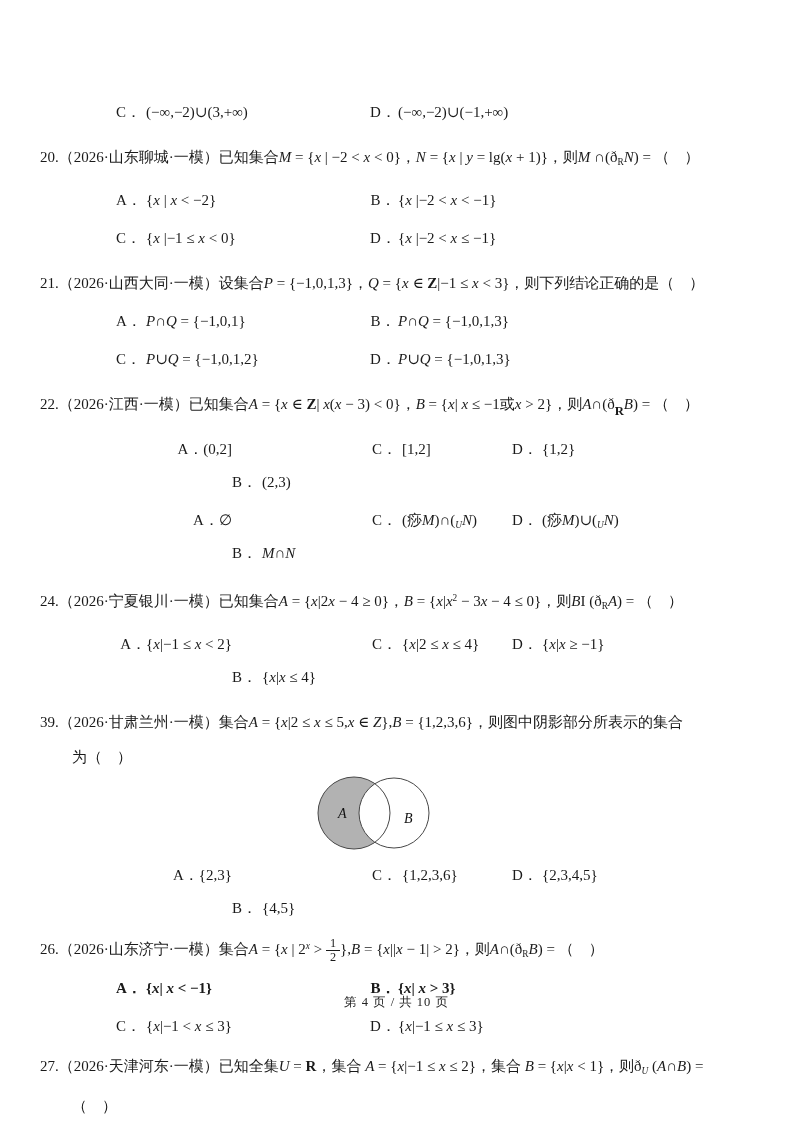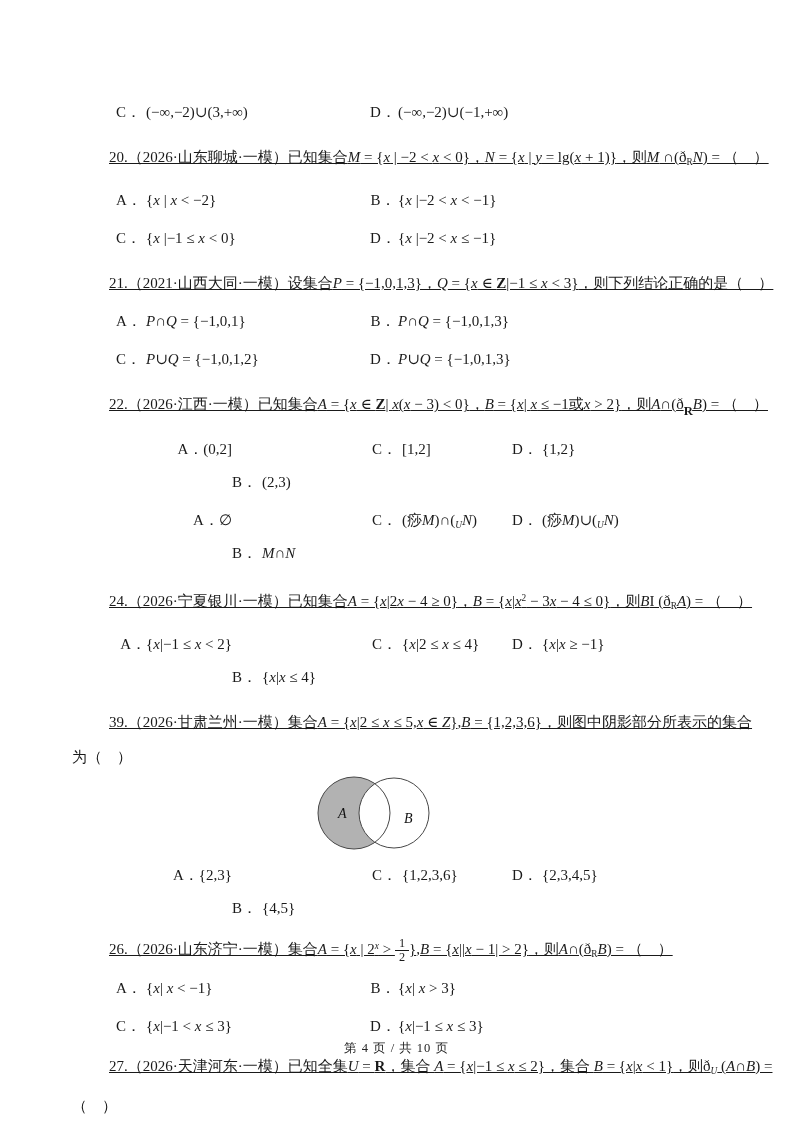--- a/index.html
+++ b/index.html
@@ -8,24 +8,23 @@
     width:793px;height:1122px;
     background:#ffffff;
     overflow:hidden;
     font-family:"Liberation Serif","DejaVu Serif","DejaVu Sans",serif;
     color:#1a1a1a;
   }
   .content{padding-top:100px;}
   
   .stem{
     margin-top:21px;
-    padding-left:109px;padding-right:48px;
+    padding-left:40px;padding-right:48px;
     font-size:15px;line-height:24px;
     white-space:pre;
-    text-decoration:underline;
   }
   .cont{
     margin-top:11px;
     padding-left:72px;
     font-size:15px;line-height:24px;
     white-space:pre;
   }
   .row{
     display:flex;
     margin-top:14px;
@@ -53,40 +52,40 @@
     text-align:center;font-size:0.82em;line-height:1.08;
   }
   .frac .fn{display:block;padding:0 4px;border-bottom:1px solid #1a1a1a;}
   .frac .fd{display:block;padding:0 4px;}
   
   .venn-wrap{margin-top:2px;padding-left:308px;height:84px;}
   
   [data-name="q19-options-cd"]{margin-top:0;}
   [data-name="q25-options"]{margin-top:8px;}
   [data-name="q26-stem"]{margin-top:14px;}
-  [data-name="q26-options-ab"]{margin-top:10px;}
+  [data-name="q26-options-ab"]{margin-top:10px;font-weight:bold;}
   [data-name="q27-stem"]{margin-top:16px;}
   .footer{
-    position:absolute;left:0;right:0;top:1040px;
+    position:absolute;left:0;right:0;top:994px;
     text-align:center;
     font-size:12.5px;letter-spacing:1px;
     color:#222;
     font-family:"Liberation Serif","DejaVu Serif","DejaVu Sans",serif;
   }
 </style>
 </head>
 <body>
 
 <div class="page" data-name="document-page">
   <div class="content" data-name="document-body">
       <div class="row row2" data-name="q19-options-cd"><span class="opt" data-name="q19-options-cd-option-c"><span class="lab" data-name="option-label">C．</span><span class="fml" data-name="option-formula"><span>(−∞,−2)∪(3,+∞)</span></span></span><span class="opt" data-name="q19-options-cd-option-d"><span class="lab" data-name="option-label">D．</span><span class="fml" data-name="option-formula"><span>(−∞,−2)∪(−1,+∞)</span></span></span></div>
       <div class="stem" data-name="q20-stem"><span>20.（2026·山东聊城·一模）已知集合</span><span class="r-i">M</span><span> = {</span><span class="r-i">x</span><span> | −2 &lt; </span><span class="r-i">x</span><span> &lt; 0}</span><span>，</span><span class="r-i">N</span><span> = {</span><span class="r-i">x</span><span> | </span><span class="r-i">y</span><span> = lg(</span><span class="r-i">x</span><span> + 1)}</span><span>，则</span><span class="r-i">M</span><span> ∩(</span><span>ð</span><span class="r-sub">R</span><span class="r-i">N</span><span>) = （　）</span></div>
       <div class="row row2" data-name="q20-options-ab"><span class="opt" data-name="q20-options-ab-option-a"><span class="lab" data-name="option-label">A．</span><span class="fml" data-name="option-formula"><span>{</span><span class="r-i">x</span><span> | </span><span class="r-i">x</span><span> &lt; −2}</span></span></span><span class="opt" data-name="q20-options-ab-option-b"><span class="lab" data-name="option-label">B．</span><span class="fml" data-name="option-formula"><span>{</span><span class="r-i">x</span><span> |−2 &lt; </span><span class="r-i">x</span><span> &lt; −1}</span></span></span></div>
       <div class="row row2" data-name="q20-options-cd"><span class="opt" data-name="q20-options-cd-option-c"><span class="lab" data-name="option-label">C．</span><span class="fml" data-name="option-formula"><span>{</span><span class="r-i">x</span><span> |−1 ≤ </span><span class="r-i">x</span><span> &lt; 0}</span></span></span><span class="opt" data-name="q20-options-cd-option-d"><span class="lab" data-name="option-label">D．</span><span class="fml" data-name="option-formula"><span>{</span><span class="r-i">x</span><span> |−2 &lt; </span><span class="r-i">x</span><span> ≤ −1}</span></span></span></div>
-      <div class="stem" data-name="q21-stem"><span>21.（2021·山西大同·一模）设集合</span><span class="r-i">P</span><span> = {−1,0,1,3}</span><span>，</span><span class="r-i">Q</span><span> = {</span><span class="r-i">x</span><span> ∈ </span><span class="r-b">Z</span><span>|−1 ≤ </span><span class="r-i">x</span><span> &lt; 3}</span><span>，则下列结论正确的是（　）</span></div>
+      <div class="stem" data-name="q21-stem"><span>21.（2026·山西大同·一模）设集合</span><span class="r-i">P</span><span> = {−1,0,1,3}</span><span>，</span><span class="r-i">Q</span><span> = {</span><span class="r-i">x</span><span> ∈ </span><span class="r-b">Z</span><span>|−1 ≤ </span><span class="r-i">x</span><span> &lt; 3}</span><span>，则下列结论正确的是（　）</span></div>
       <div class="row row2" data-name="q21-options-ab"><span class="opt" data-name="q21-options-ab-option-a"><span class="lab" data-name="option-label">A．</span><span class="fml" data-name="option-formula"><span class="r-i">P</span><span>∩</span><span class="r-i">Q</span><span> = {−1,0,1}</span></span></span><span class="opt" data-name="q21-options-ab-option-b"><span class="lab" data-name="option-label">B．</span><span class="fml" data-name="option-formula"><span class="r-i">P</span><span>∩</span><span class="r-i">Q</span><span> = {−1,0,1,3}</span></span></span></div>
       <div class="row row2" data-name="q21-options-cd"><span class="opt" data-name="q21-options-cd-option-c"><span class="lab" data-name="option-label">C．</span><span class="fml" data-name="option-formula"><span class="r-i">P</span><span>∪</span><span class="r-i">Q</span><span> = {−1,0,1,2}</span></span></span><span class="opt" data-name="q21-options-cd-option-d"><span class="lab" data-name="option-label">D．</span><span class="fml" data-name="option-formula"><span class="r-i">P</span><span>∪</span><span class="r-i">Q</span><span> = {−1,0,1,3}</span></span></span></div>
       <div class="stem" data-name="q22-stem"><span>22.（2026·江西·一模）已知集合</span><span class="r-i">A</span><span> = {</span><span class="r-i">x</span><span> ∈ </span><span class="r-b">Z</span><span>| </span><span class="r-i">x</span><span>(</span><span class="r-i">x</span><span> − 3) &lt; 0}</span><span>，</span><span class="r-i">B</span><span> = {</span><span class="r-i">x</span><span>| </span><span class="r-i">x</span><span> ≤ −1或</span><span class="r-i">x</span><span> &gt; 2}</span><span>，则</span><span class="r-i">A</span><span>∩(</span><span>ð</span><span class="r-bsub">R</span><span class="r-i">B</span><span>) = （　）</span></div>
       <div class="row row4" data-name="q22-options"><span class="opt" data-name="q22-options-option-a"><span class="lab" data-name="option-label">A．</span><span class="fml" data-name="option-formula"><span>(0,2]</span></span></span><span class="opt" data-name="q22-options-option-b"><span class="lab" data-name="option-label">B．</span><span class="fml" data-name="option-formula"><span>(2,3)</span></span></span><span class="opt" data-name="q22-options-option-c"><span class="lab" data-name="option-label">C．</span><span class="fml" data-name="option-formula"><span>[1,2]</span></span></span><span class="opt" data-name="q22-options-option-d"><span class="lab" data-name="option-label">D．</span><span class="fml" data-name="option-formula"><span>{1,2}</span></span></span></div>
       <div class="row row4" data-name="q23-options"><span class="opt" data-name="q23-options-option-a"><span class="lab" data-name="option-label">A．</span><span class="fml" data-name="option-formula"><span>∅</span></span></span><span class="opt" data-name="q23-options-option-b"><span class="lab" data-name="option-label">B．</span><span class="fml" data-name="option-formula"><span class="r-i">M</span><span>∩</span><span class="r-i">N</span></span></span><span class="opt" data-name="q23-options-option-c"><span class="lab" data-name="option-label">C．</span><span class="fml" data-name="option-formula"><span>(痧</span><span class="r-i">M</span><span>)∩(</span><span class="r-isub">U</span><span class="r-i">N</span><span>)</span></span></span><span class="opt" data-name="q23-options-option-d"><span class="lab" data-name="option-label">D．</span><span class="fml" data-name="option-formula"><span>(痧</span><span class="r-i">M</span><span>)∪(</span><span class="r-isub">U</span><span class="r-i">N</span><span>)</span></span></span></div>
       <div class="stem" data-name="q24-stem"><span>24.（2026·宁夏银川·一模）已知集合</span><span class="r-i">A</span><span> = {</span><span class="r-i">x</span><span>|2</span><span class="r-i">x</span><span> − 4 ≥ 0}</span><span>，</span><span class="r-i">B</span><span> = {</span><span class="r-i">x</span><span>|</span><span class="r-i">x</span><span class="r-sup">2</span><span> − 3</span><span class="r-i">x</span><span> − 4 ≤ 0}</span><span>，则</span><span class="r-i">B</span><span>I (</span><span>ð</span><span class="r-sub">R</span><span class="r-i">A</span><span>) = （　）</span></div>
       <div class="row row4" data-name="q24-options"><span class="opt" data-name="q24-options-option-a"><span class="lab" data-name="option-label">A．</span><span class="fml" data-name="option-formula"><span>{</span><span class="r-i">x</span><span>|−1 ≤ </span><span class="r-i">x</span><span> &lt; 2}</span></span></span><span class="opt" data-name="q24-options-option-b"><span class="lab" data-name="option-label">B．</span><span class="fml" data-name="option-formula"><span>{</span><span class="r-i">x</span><span>|</span><span class="r-i">x</span><span> ≤ 4}</span></span></span><span class="opt" data-name="q24-options-option-c"><span class="lab" data-name="option-label">C．</span><span class="fml" data-name="option-formula"><span>{</span><span class="r-i">x</span><span>|2 ≤ </span><span class="r-i">x</span><span> ≤ 4}</span></span></span><span class="opt" data-name="q24-options-option-d"><span class="lab" data-name="option-label">D．</span><span class="fml" data-name="option-formula"><span>{</span><span class="r-i">x</span><span>|</span><span class="r-i">x</span><span> ≥ −1}</span></span></span></div>
       <div class="stem" data-name="q25-stem"><span>39.（2026·甘肃兰州·一模）集合</span><span class="r-i">A</span><span> = {</span><span class="r-i">x</span><span>|2 ≤ </span><span class="r-i">x</span><span> ≤ 5,</span><span class="r-i">x</span><span> ∈ </span><span class="r-i">Z</span><span>}</span><span>,</span><span class="r-i">B</span><span> = {1,2,3,6}</span><span>，则图中阴影部分所表示的集合</span></div>
       <div class="cont" data-name="q25-line2"><span>为（　）</span></div>
       <div class="venn-wrap" data-name="venn-figure"><svg width="150" height="84" viewBox="0 0 150 84" data-name="venn-diagram">

